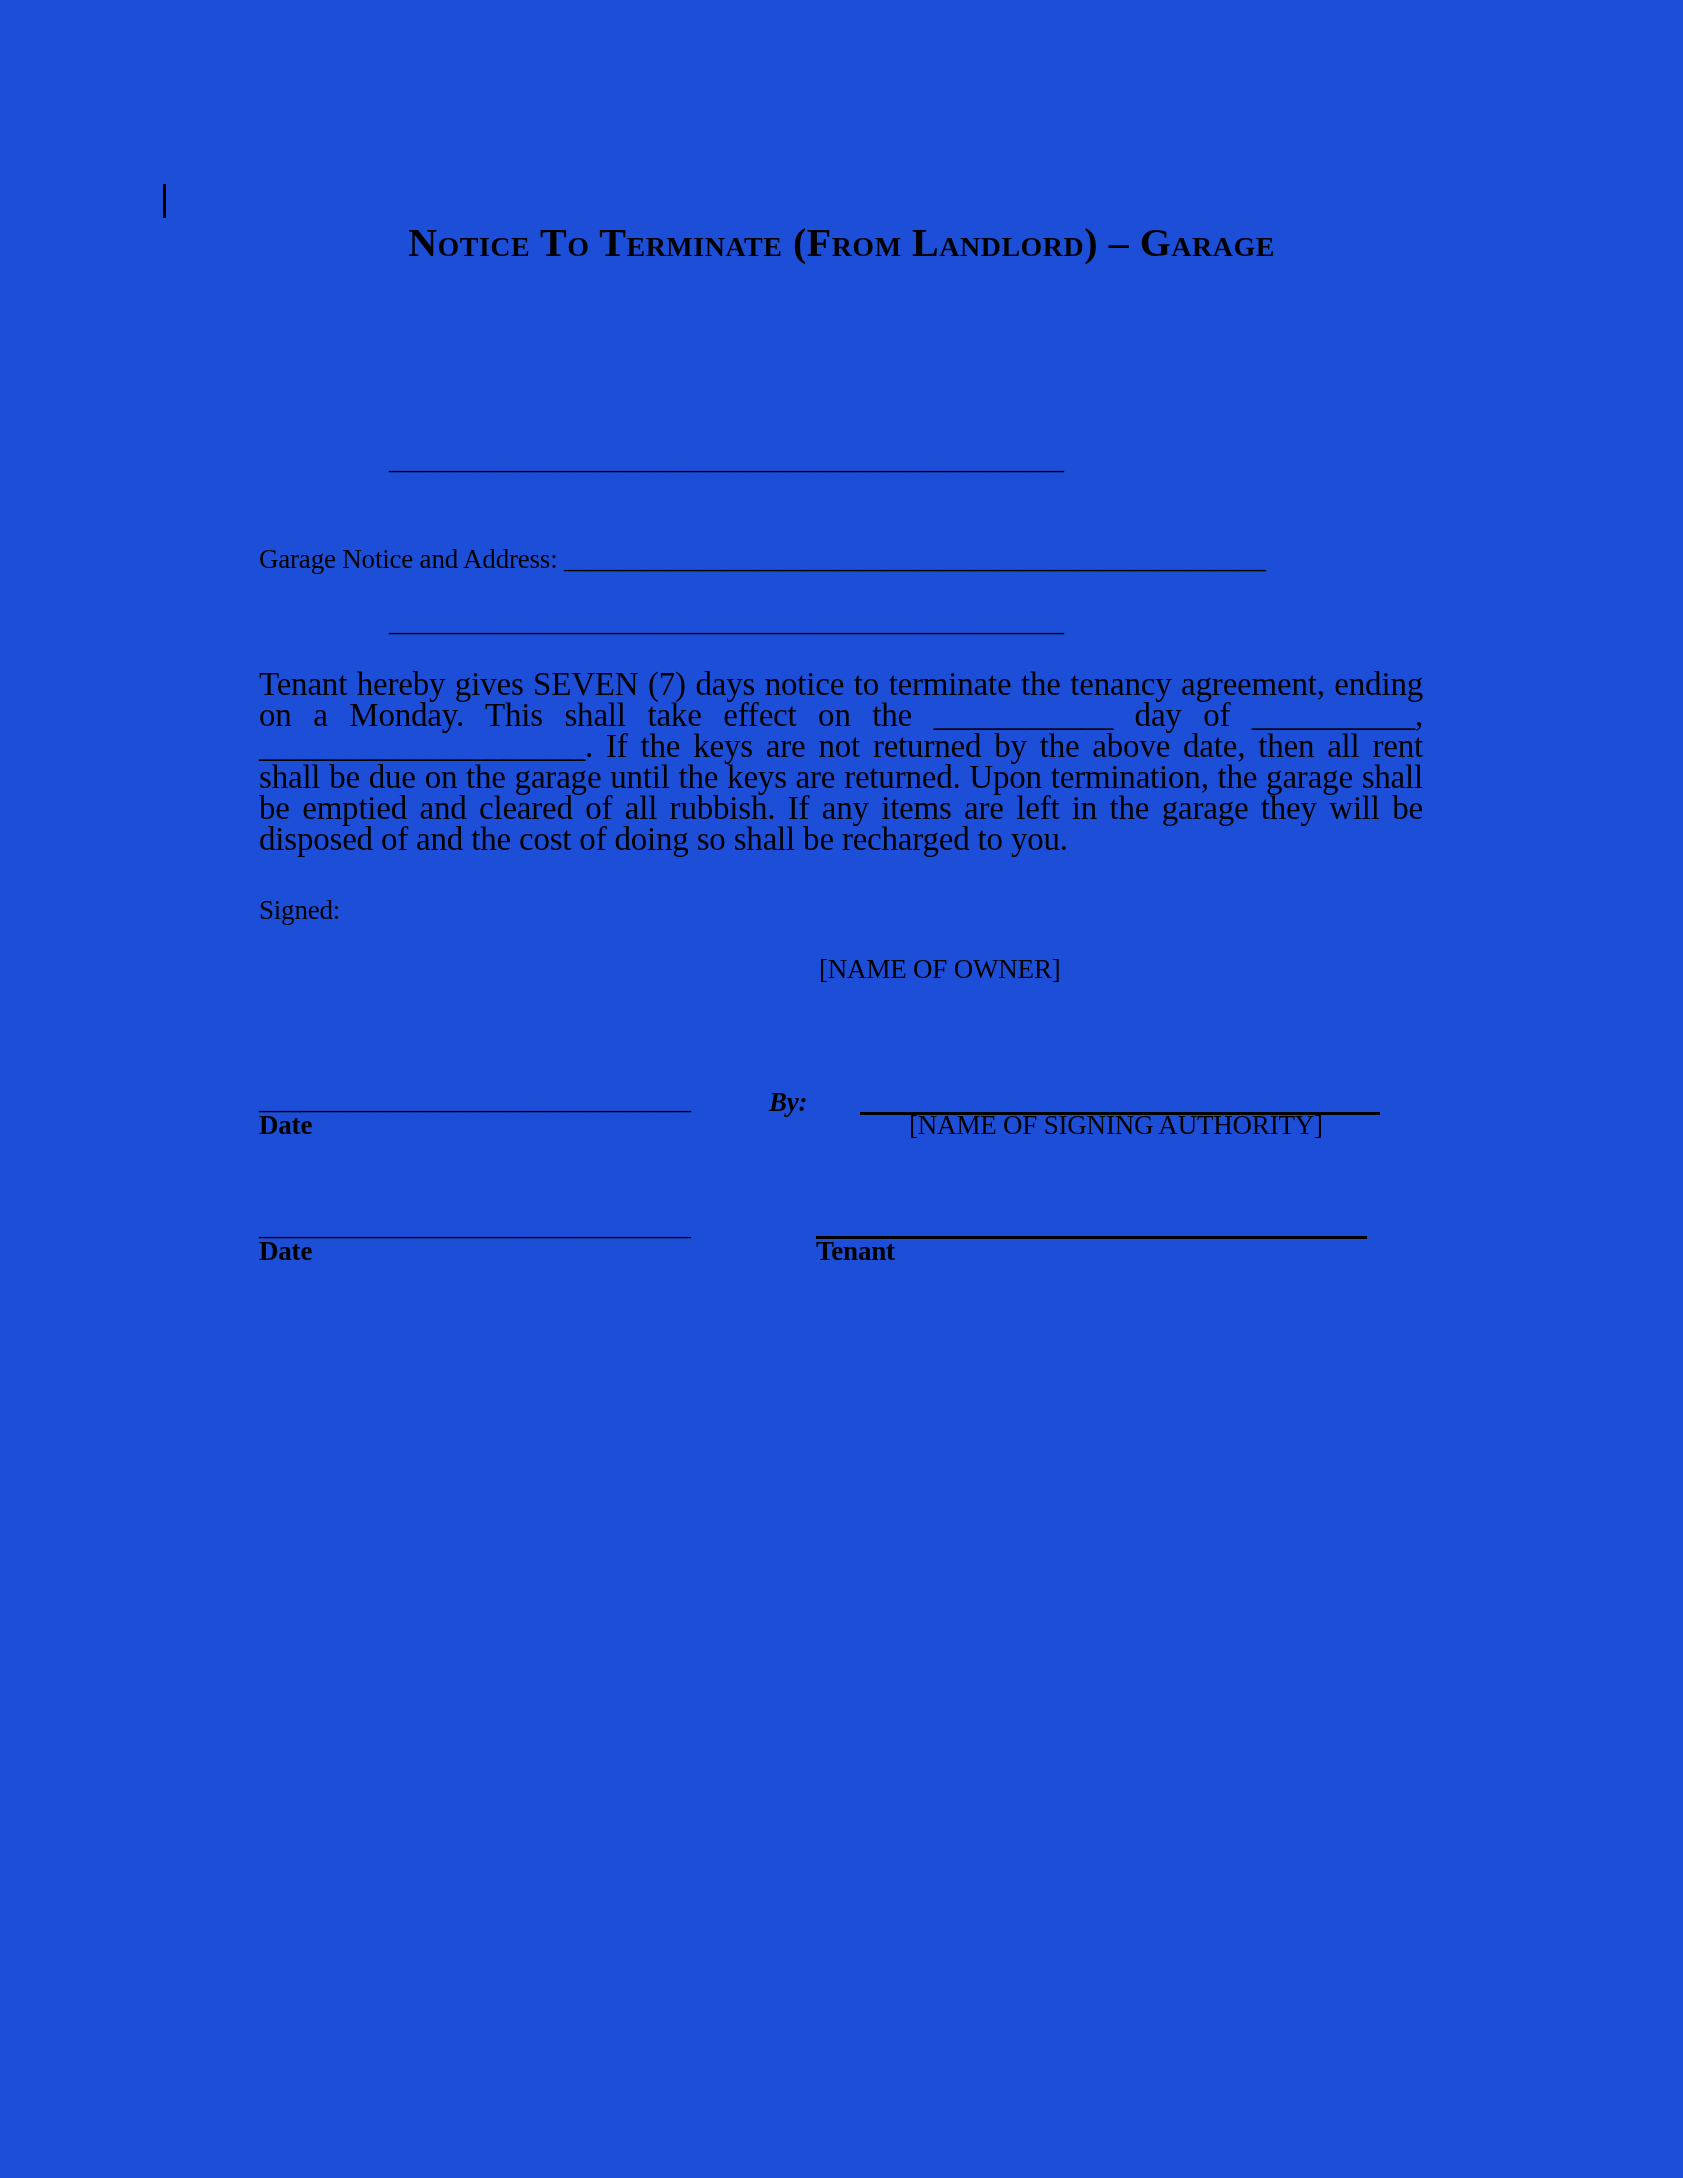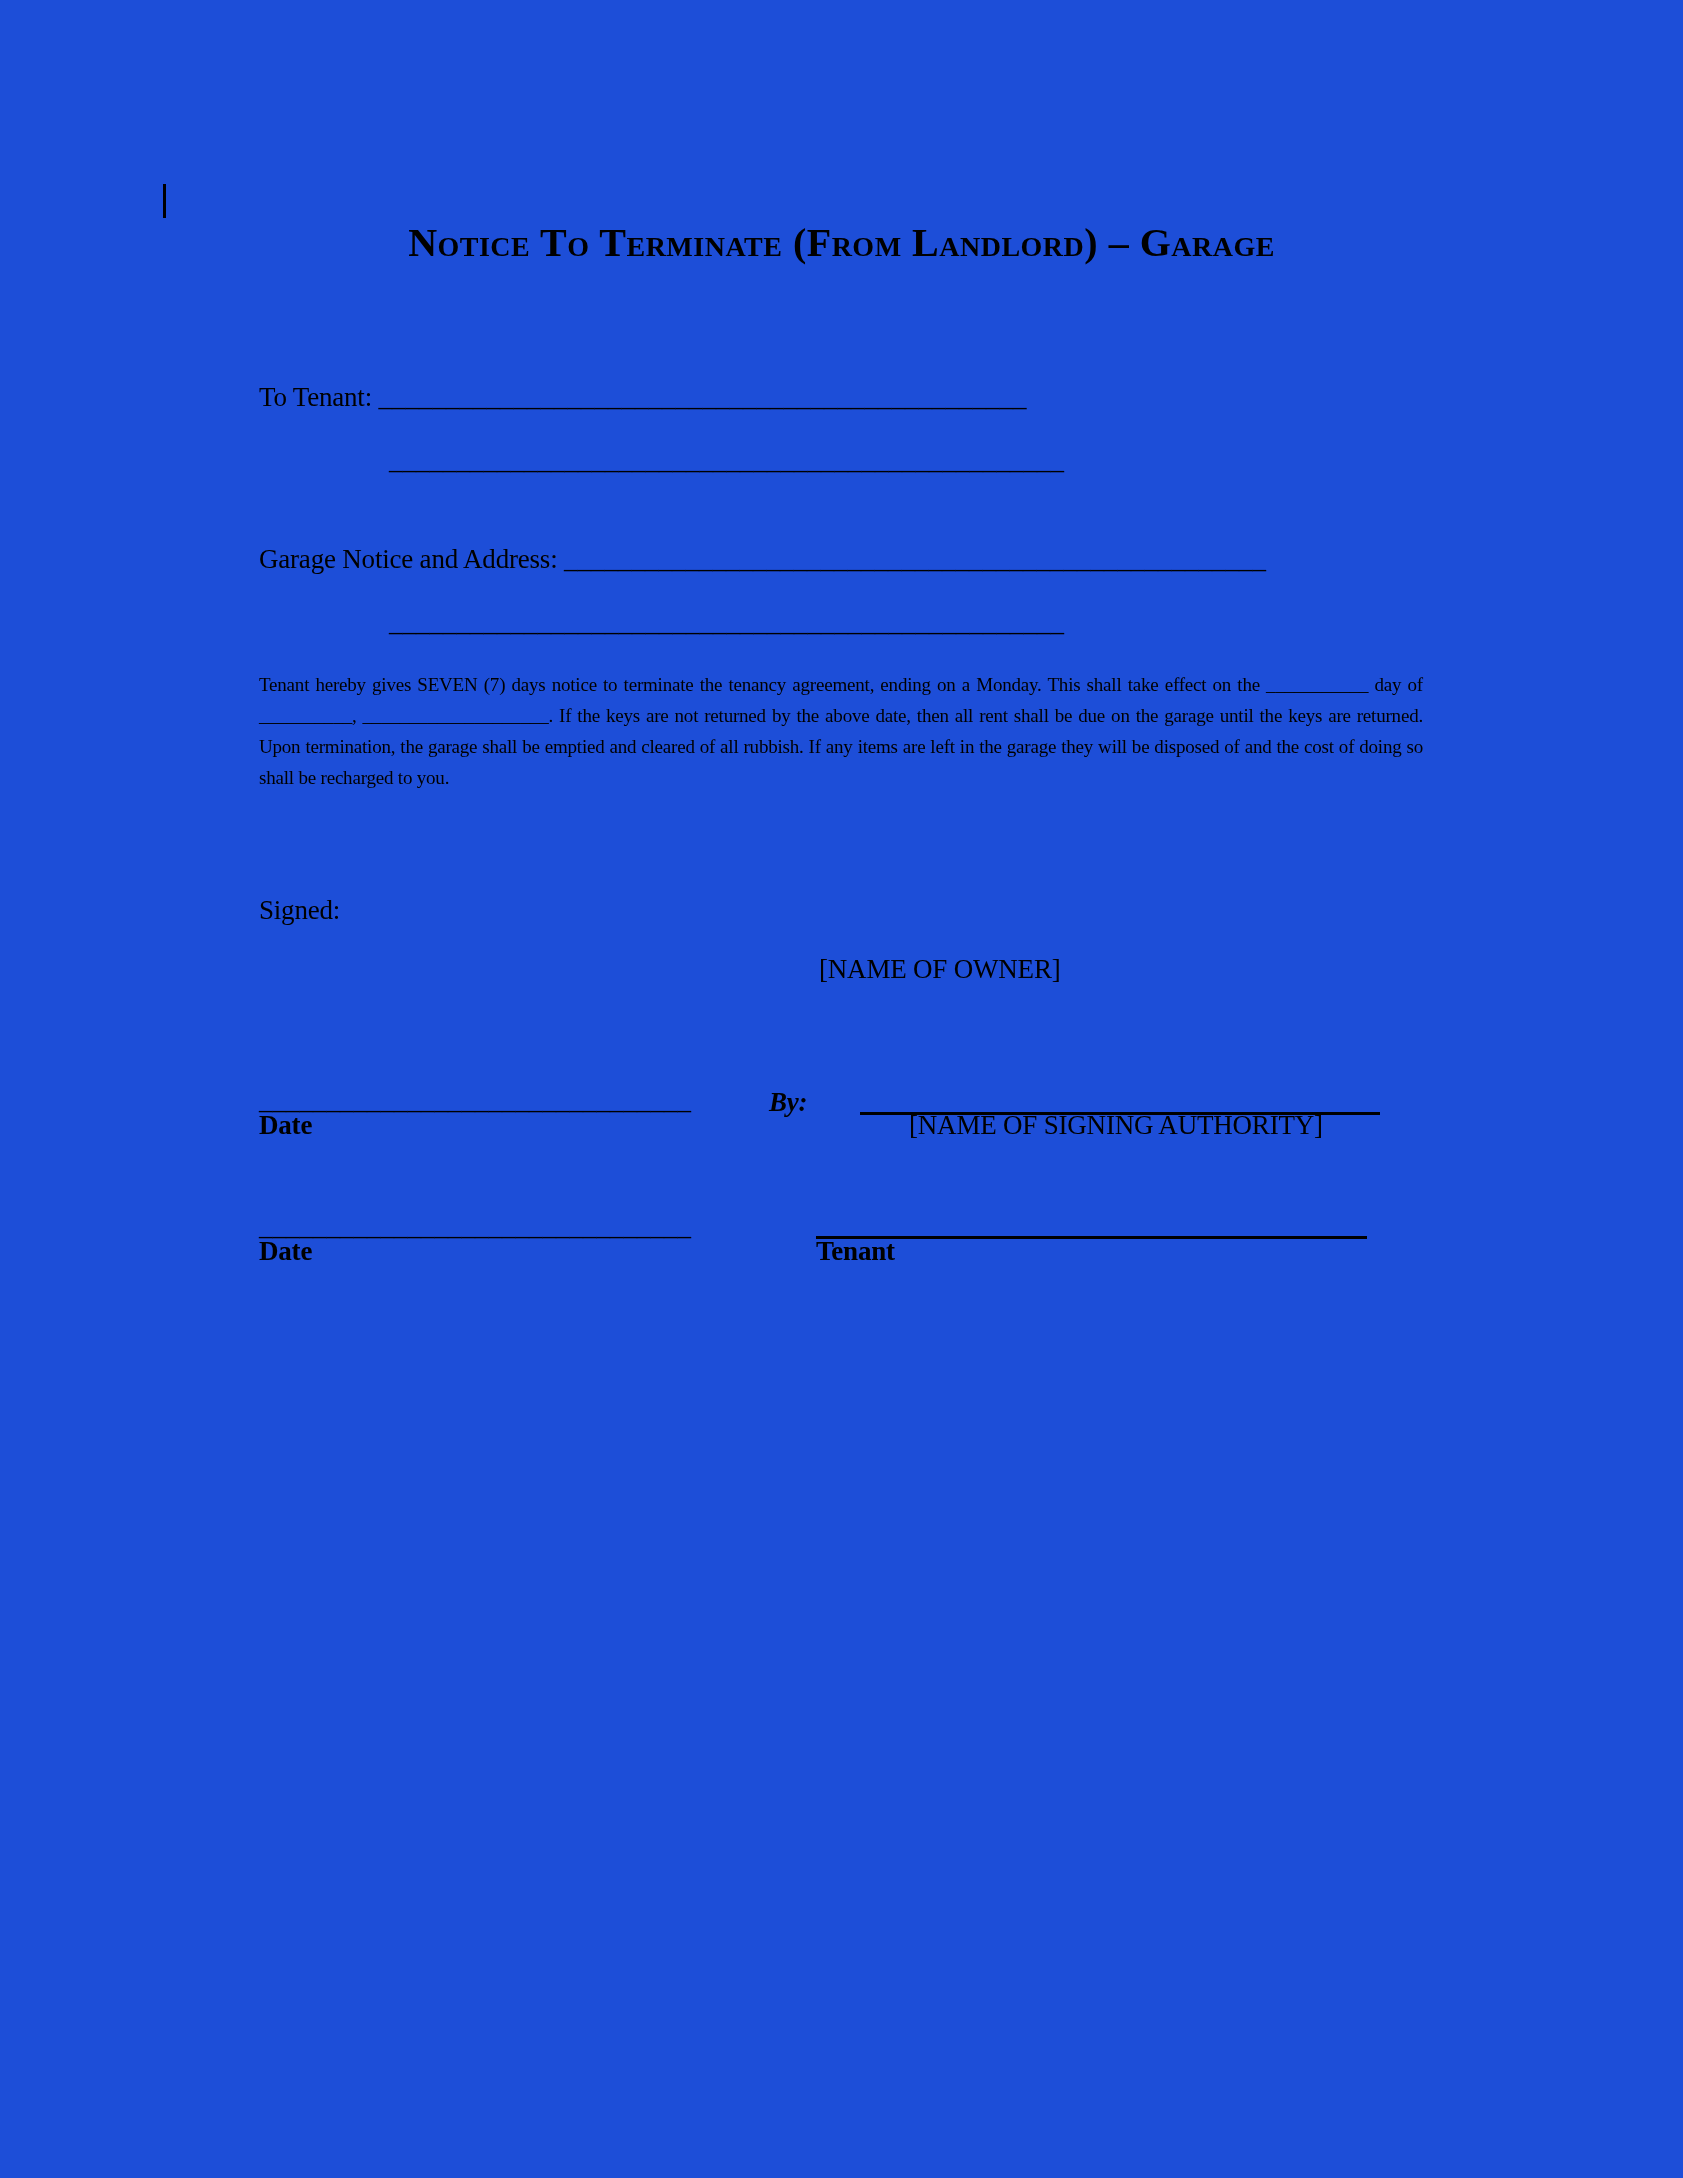--- a/index.html
+++ b/index.html
@@ -37,21 +37,21 @@
     font-weight: bold;
     font-variant: small-caps;
     letter-spacing: 0.5px;
     line-height: 1;
   }
   .para {
     position: absolute;
     left: 259px;
     top: 669px;
     width: 1164px;
-    font-size: 19px;
+    font-size: 33px;
     line-height: 31px;
     letter-spacing: -0.2px;
     text-align: justify;
     white-space: normal;
   }
   .sigline {
     position: absolute;
     border-bottom: 3px solid #000000;
     height: 0;
   }
@@ -59,24 +59,20 @@
 </style>
 </head>
 <body>
 
 <div class="page">
 
   <div class="caret"></div>
 
   <div class="title">Notice To Terminate (From Landlord) – Garage</div>
 
-  <div class="abs t" style="left:259px; top:384px;">
-    <span>To Tenant:</span>
-    <span class="blank">________________________________________________</span>
-  </div>
   <div class="abs t blank" style="left:389px; top:447px;">__________________________________________________</div>
 
   <div class="abs t" style="left:259px; top:546px;">
     <span>Garage Notice and Address:</span>
     <span class="blank">____________________________________________________</span>
   </div>
   <div class="abs t blank" style="left:389px; top:609px;">__________________________________________________</div>
 
   <div class="para">Tenant hereby gives SEVEN (7) days notice to terminate the tenancy agreement, ending on a Monday. This shall take effect on the ___________ day of __________, ____________________. If the keys are not returned by the above date, then all rent shall be due on the garage until the keys are returned. Upon termination, the garage shall be emptied and cleared of all rubbish. If any items are left in the garage they will be disposed of and the cost of doing so shall be recharged to you.</div>
 

